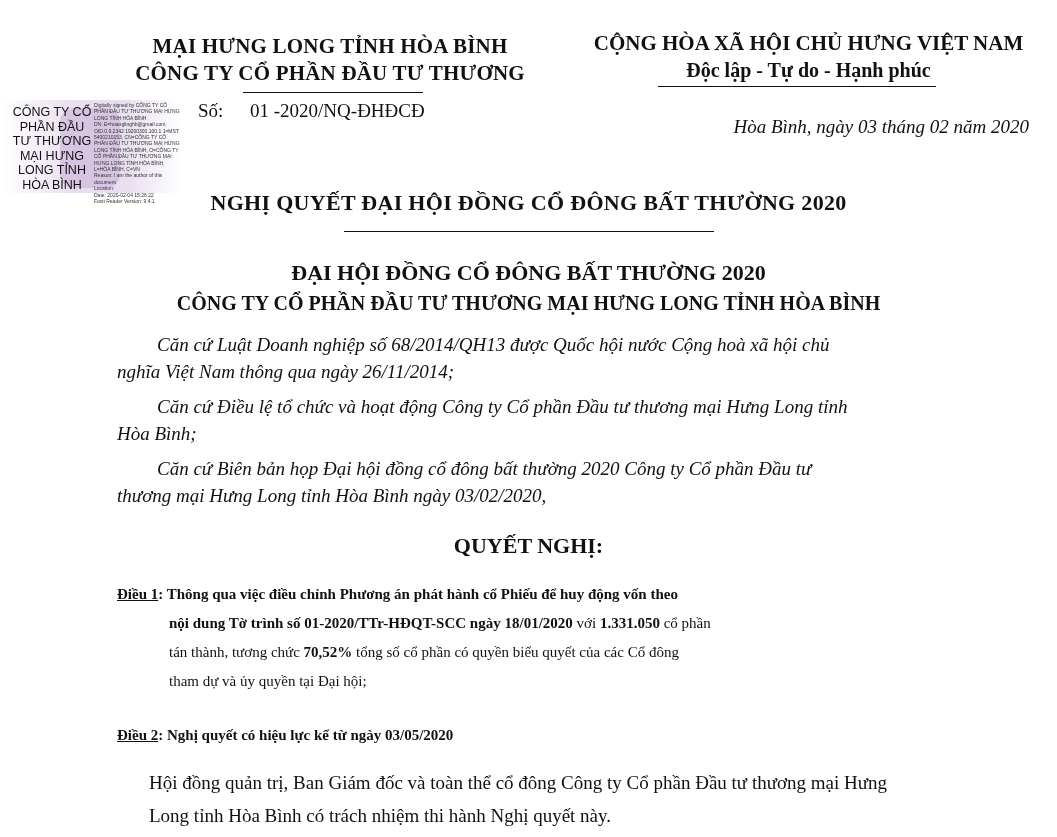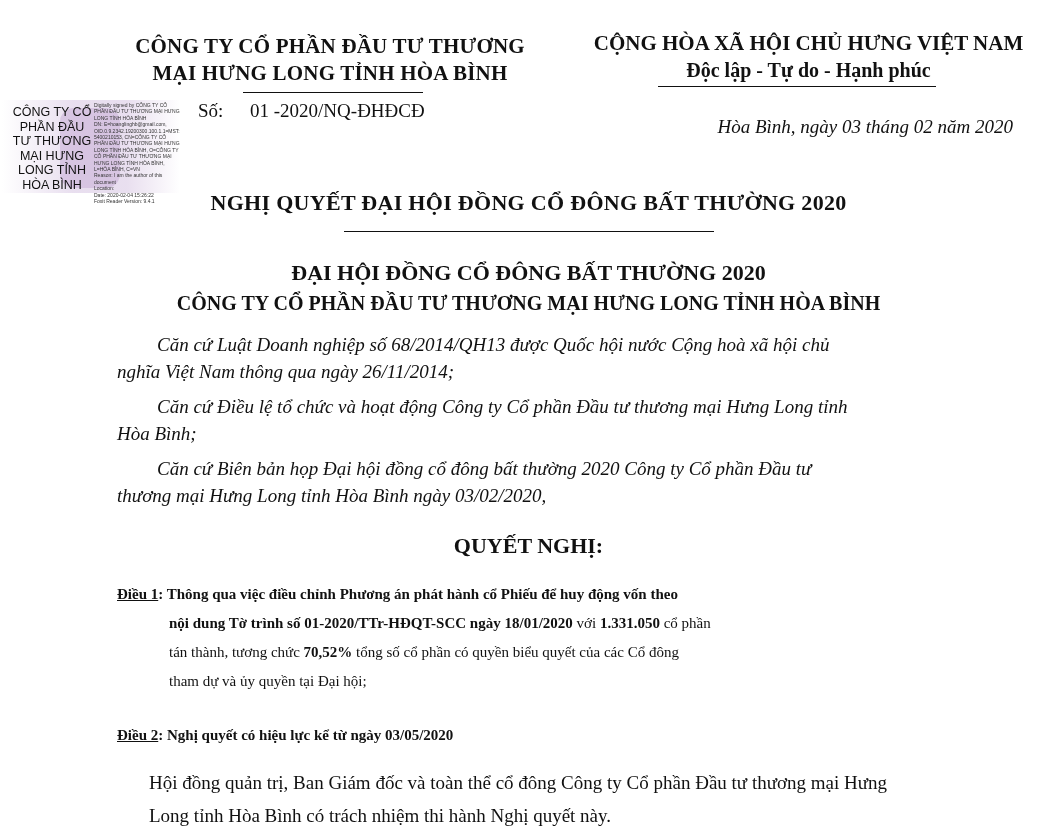--- a/index.html
+++ b/index.html
@@ -15,21 +15,21 @@
 
   .stamp { left:2px; top:100px; width:178px; height:93px; }
   .stamp-bg { left:0; top:0; width:178px; height:93px;
               background:linear-gradient(90deg, rgba(255,255,255,0) 0%, rgba(214,196,226,0.55) 40%, rgba(214,196,226,0.55) 70%, rgba(255,255,255,0) 100%); }
   .stamp-logo { left:58px; top:8px; width:60px; height:80px; background:rgba(200,175,215,0.55); border-radius:14px; }
   .stamp-name { left:2px; top:5px; width:96px; text-align:center; font-family:"Liberation Sans","DejaVu Sans",sans-serif; font-size:12.5px; line-height:14.5px; color:#111; }
   .stamp-detail { left:92px; top:2px; width:86px; font-family:"Liberation Sans","DejaVu Sans",sans-serif; font-size:5px; line-height:6.4px; color:#333; }
 
   .so-row { left:198px; top:100px; font-size:19px; }
   .so-row .lbl { display:inline-block; width:52px; }
-  .date-line { right:44px; top:116px; font-size:19px; font-style:italic;text-align:right; }
+  .date-line { right:28px; top:116px; font-size:19px; font-style:italic;text-align:right; }
 
   .title { left:0; width:1057px; top:190px; text-align:center; font-weight:bold; font-size:22px; letter-spacing:0.3px; }
   .title-rule { left:344px; top:231px; width:370px; height:0; border-top:1.6px solid #111; }
 
   .sub1 { left:0; width:1057px; top:260px; text-align:center; font-weight:bold; font-size:22px; }
   .sub2 { left:0; width:1057px; top:292px; text-align:center; font-weight:bold; font-size:20px; }
 
   .para { left:117px; width:906px; font-size:19px; line-height:27px; font-style:italic; text-align:justify; }
   .para .first { padding-left:40px; }
 
@@ -39,22 +39,22 @@
   .art .head { font-weight:bold; }
   .art .label { font-weight:bold; text-decoration:underline; }
   .art .indent { padding-left:52px; display:block; text-align:justify; }
   .b { font-weight:bold; }
   .closing { left:117px; width:906px; top:766px; font-size:19px; line-height:33px;margin-left:32px; }
 </style>
 </head>
 <body>
 
 <div class="abs hdr-left">
+  <div>MẠI HƯNG LONG TỈNH HÒA BÌNH</div>
   <div>CÔNG TY CỔ PHẦN ĐẦU TƯ THƯƠNG</div>
-  <div>MẠI HƯNG LONG TỈNH HÒA BÌNH</div>
 </div>
 <div class="abs hdr-left-rule"></div>
 
 <div class="abs hdr-right">
   <div class="l1">CỘNG HÒA XÃ HỘI CHỦ HƯNG VIỆT NAM</div>
   <div class="l2">Độc lập - Tự do - Hạnh phúc</div>
 </div>
 <div class="abs hdr-right-rule"></div>
 
 <div class="abs stamp">

